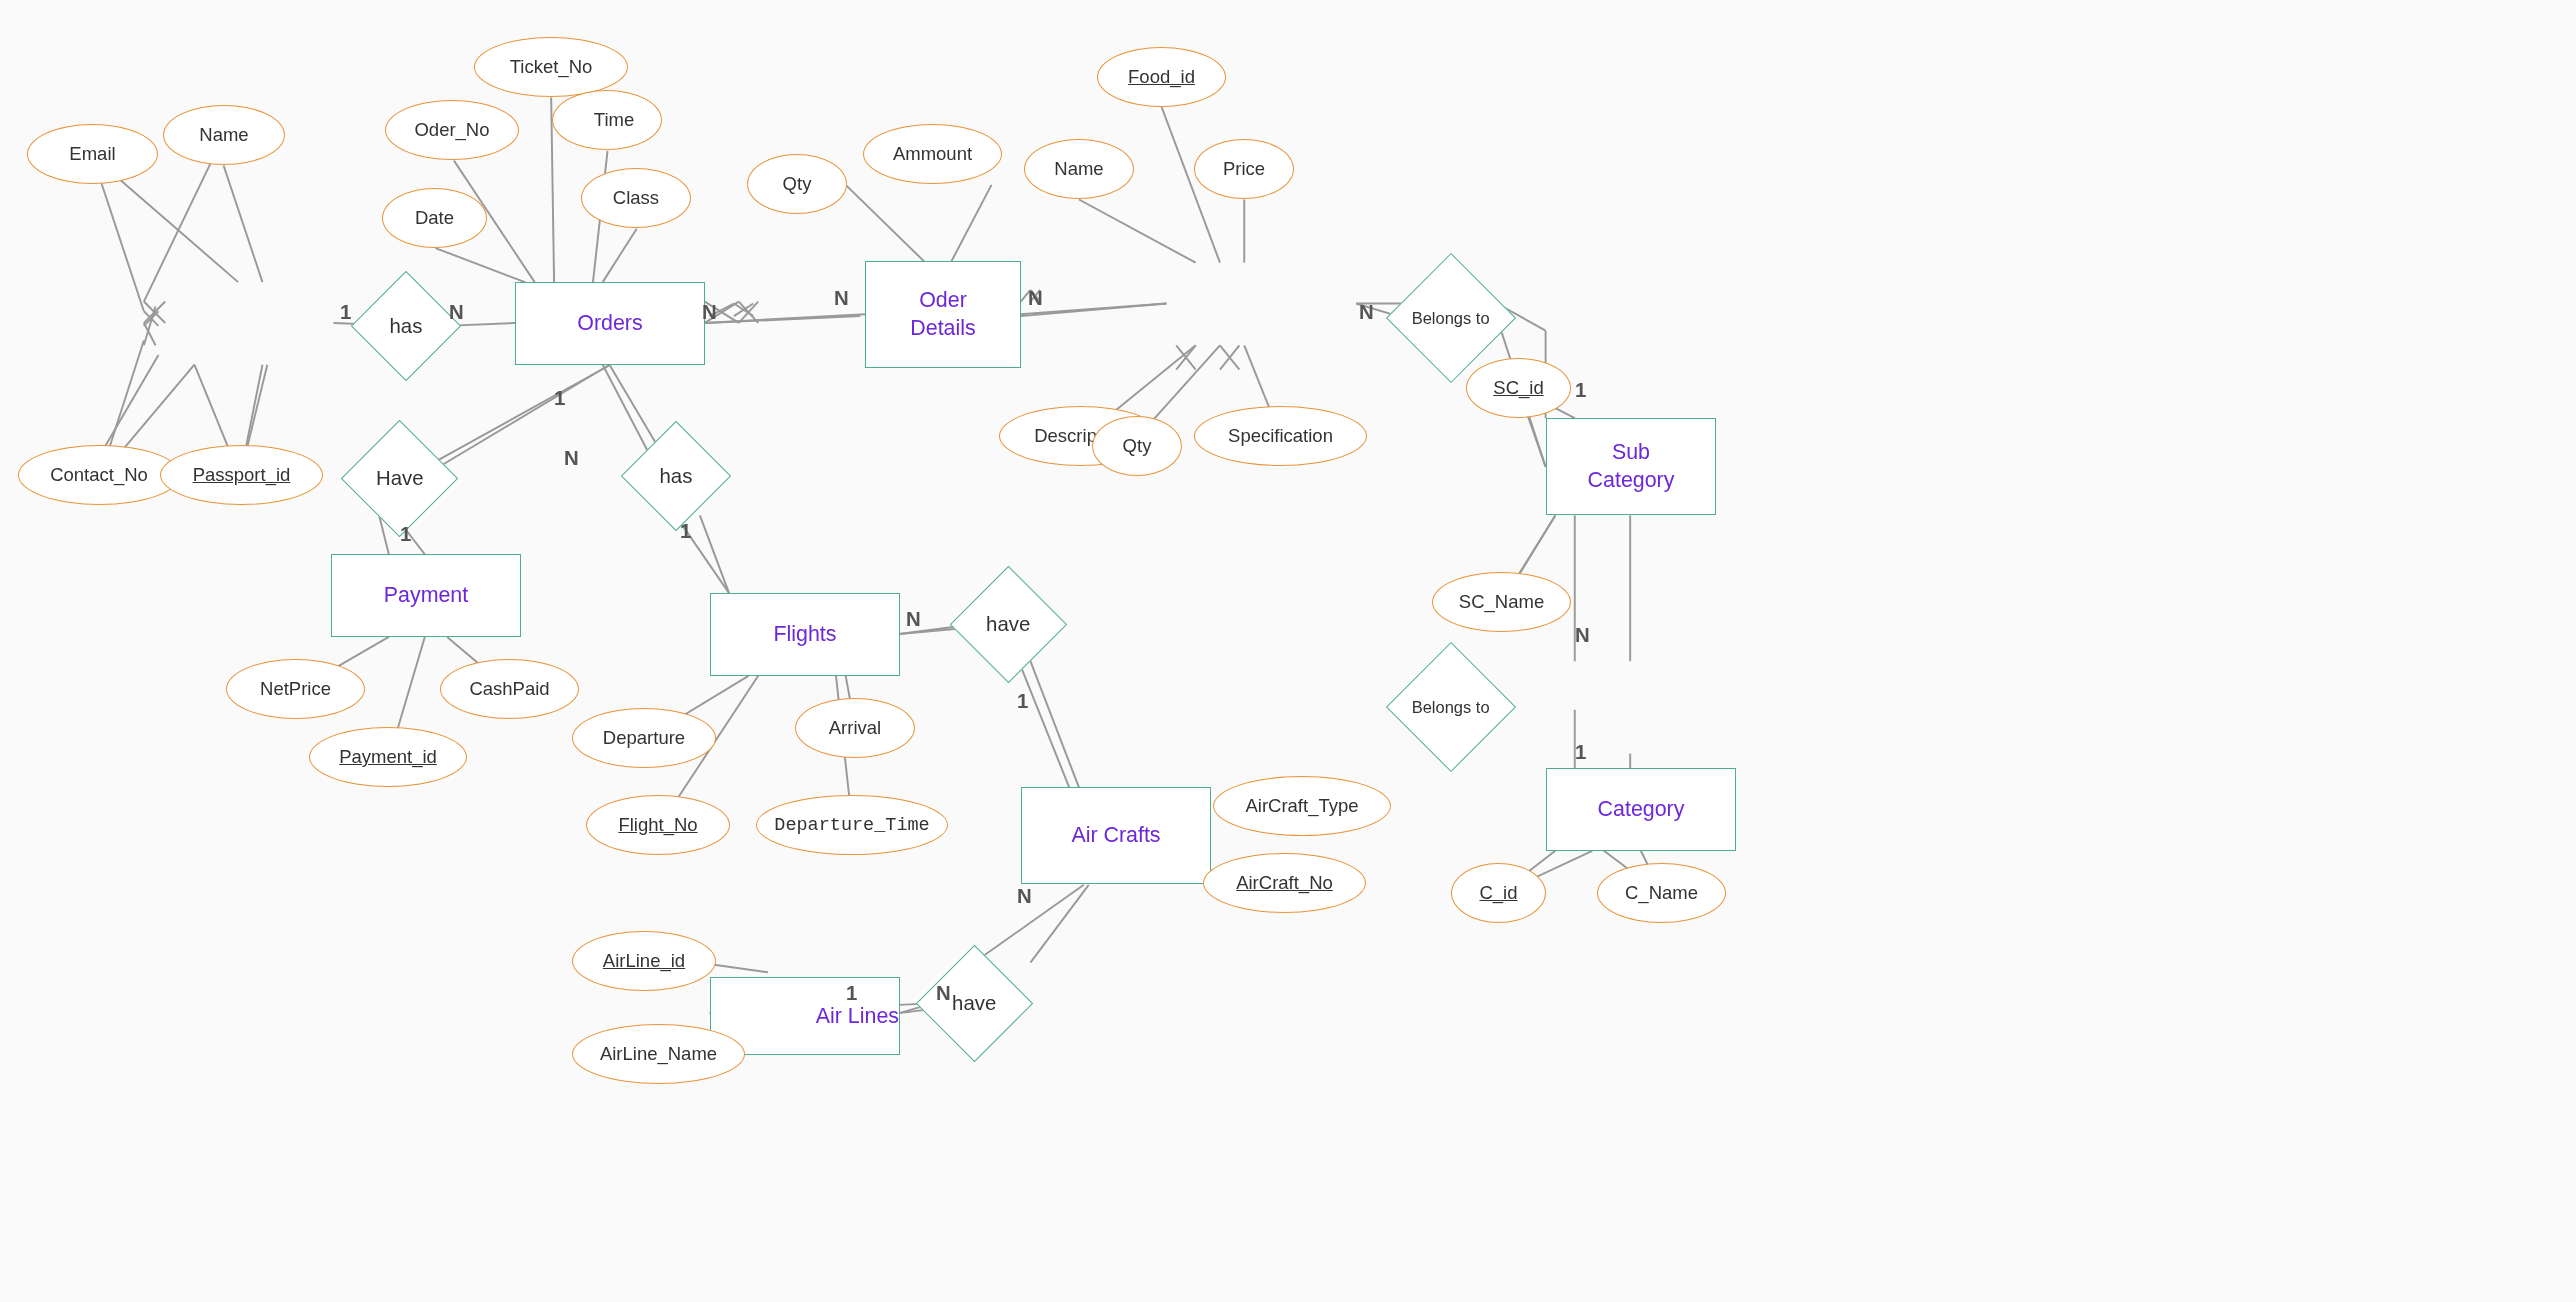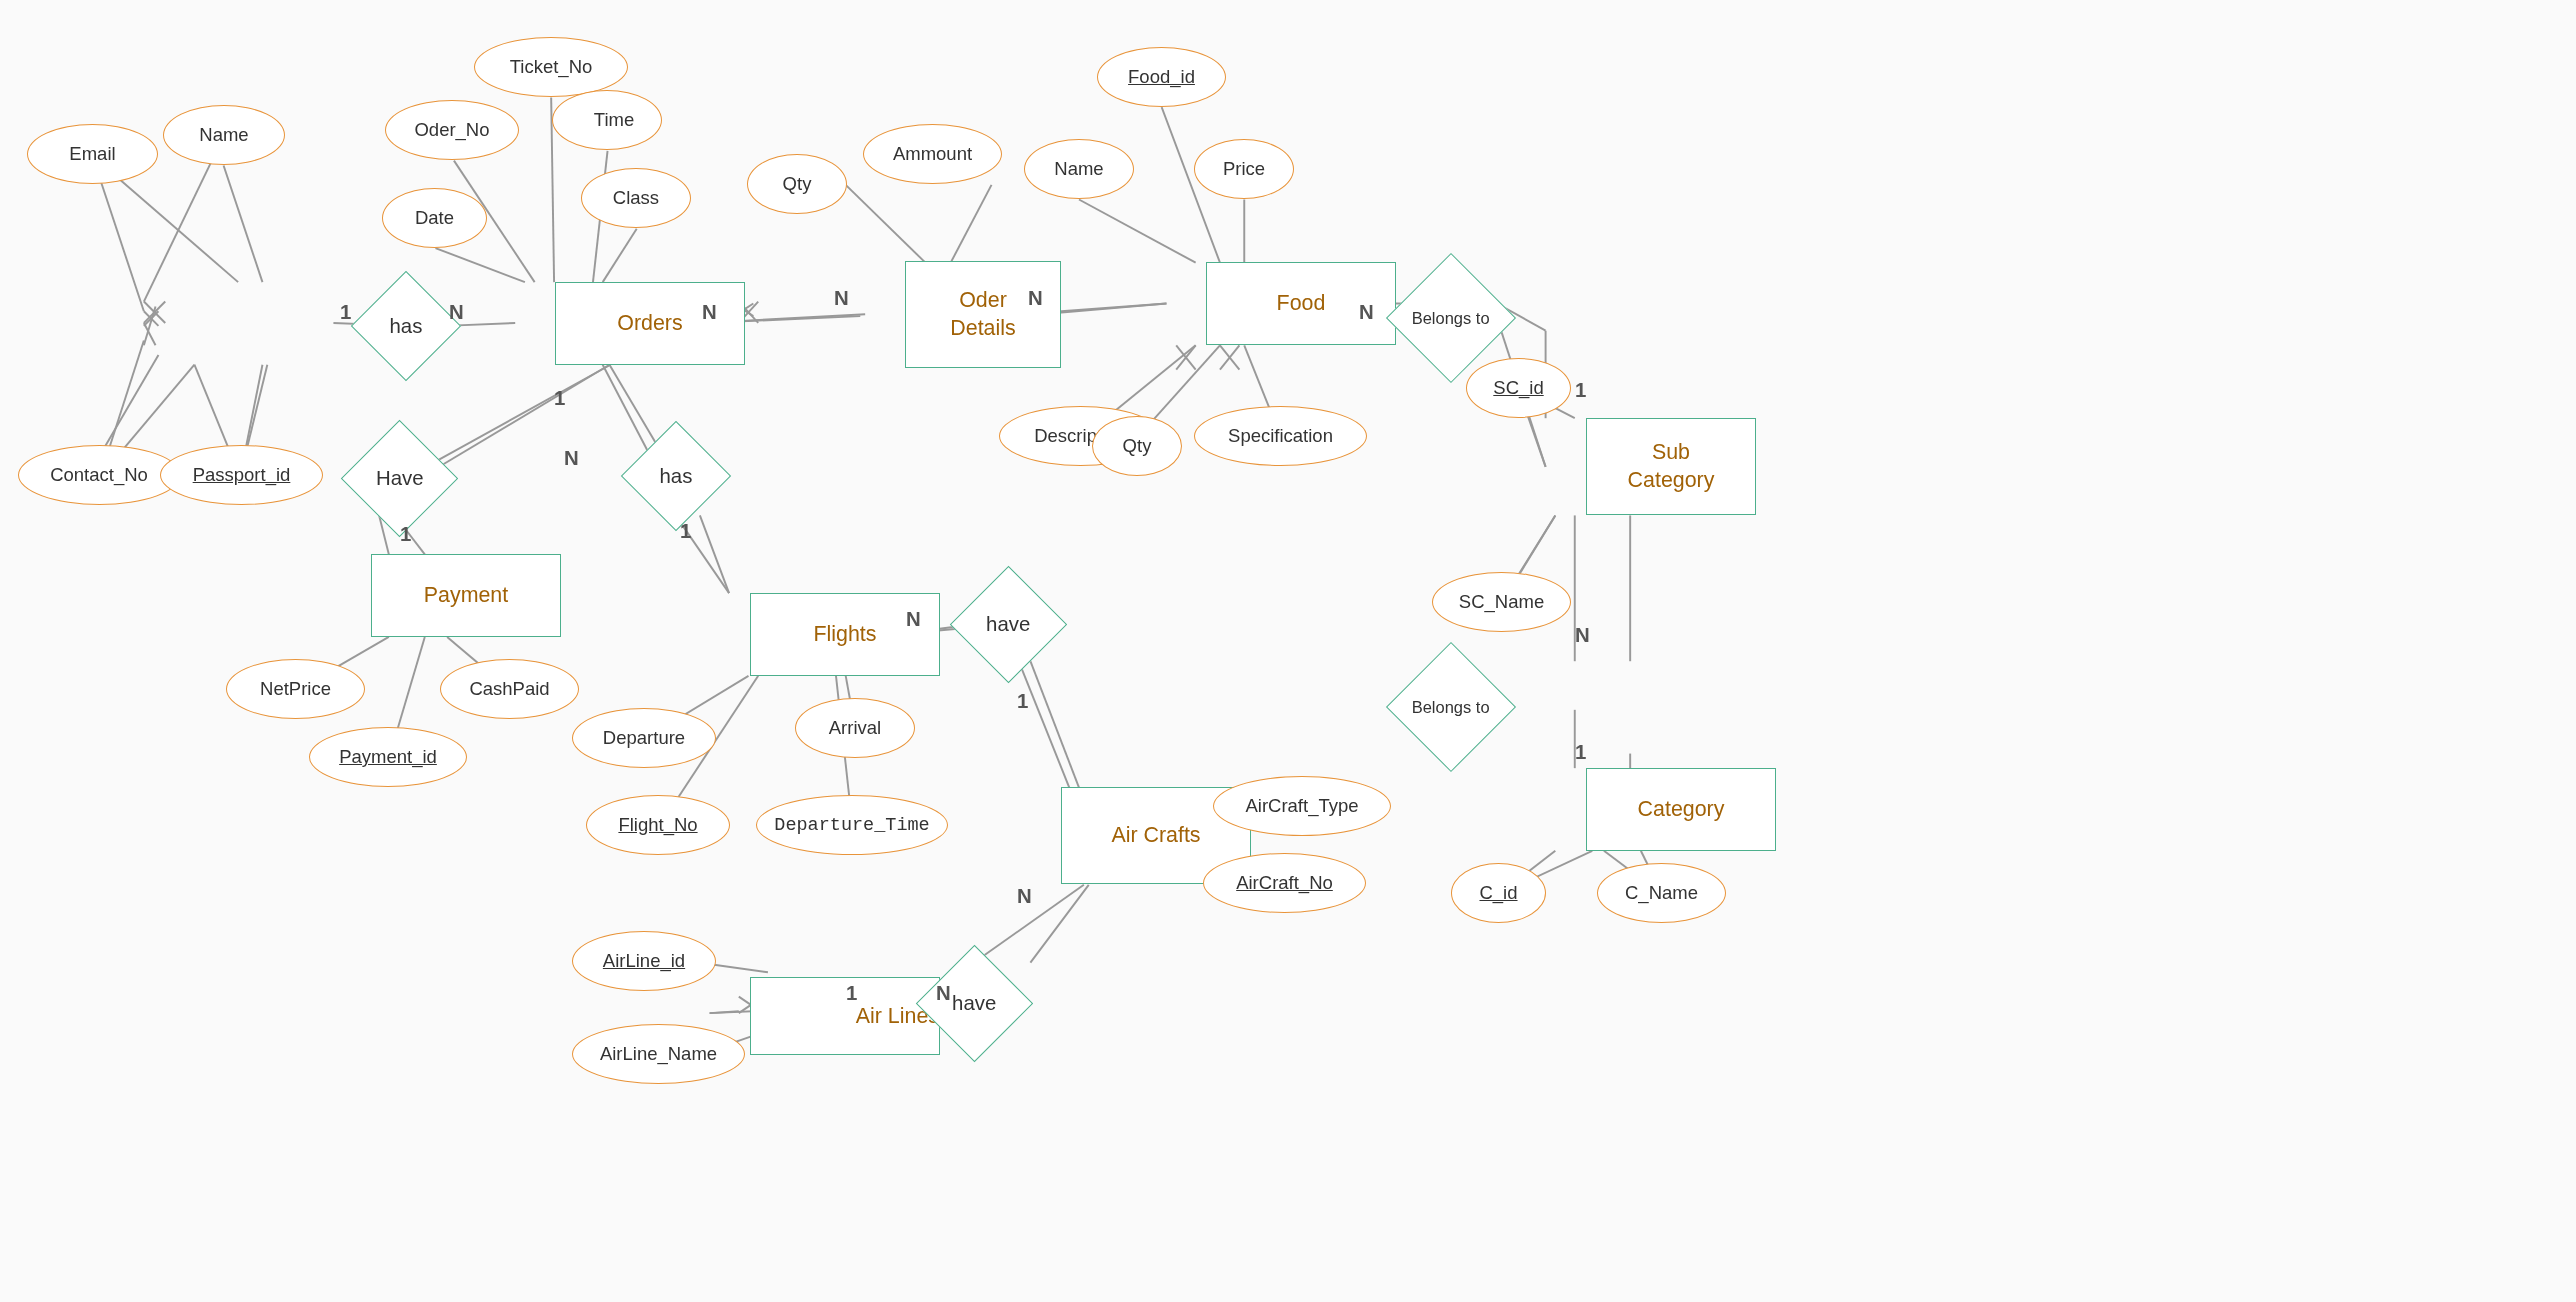--- a/index.html
+++ b/index.html
@@ -24,24 +24,23 @@
       pointer-events: none;
     }
     .entity {
       position: absolute;
       border: 1.9px solid #4caf8c;
       background: white;
       display: flex;
       align-items: center;
       justify-content: center;
       font-size: 21.4px;
-      color: #a16207;
+      color: #6d28d9;
       font-weight: 500;
       text-align: center;
-      margin-left: 40px;
     }
     .attribute {
       position: absolute;
       border: 1.9px solid #e8943a;
       border-radius: 50%;
       background: white;
       display: flex;
       align-items: center;
       justify-content: center;
       font-size: 18.5px;
@@ -228,23 +227,20 @@
 
 
   <div class="entity" style="left:515px; top:282px; width:190px; height:83px;">
     <span>Orders</span>
   </div>
 
   <div class="entity" style="left:865px; top:261px; width:156px; height:107px; line-height:1.3">
     <span style="text-align:center;">Oder<br>Details</span>
   </div>
 
-  <div class="entity" style="left:1166px; top:262px; width:190px; height:83px;">
-    <span>Food</span>
-  </div>
 
   <div class="entity" style="left:331px; top:554px; width:190px; height:83px;">
     <span>Payment</span>
   </div>
 
   <div class="entity" style="left:710px; top:593px; width:190px; height:83px;">
     <span>Flights</span>
   </div>
 
   <div class="entity" style="left:1021px; top:787px; width:190px; height:97px;">

